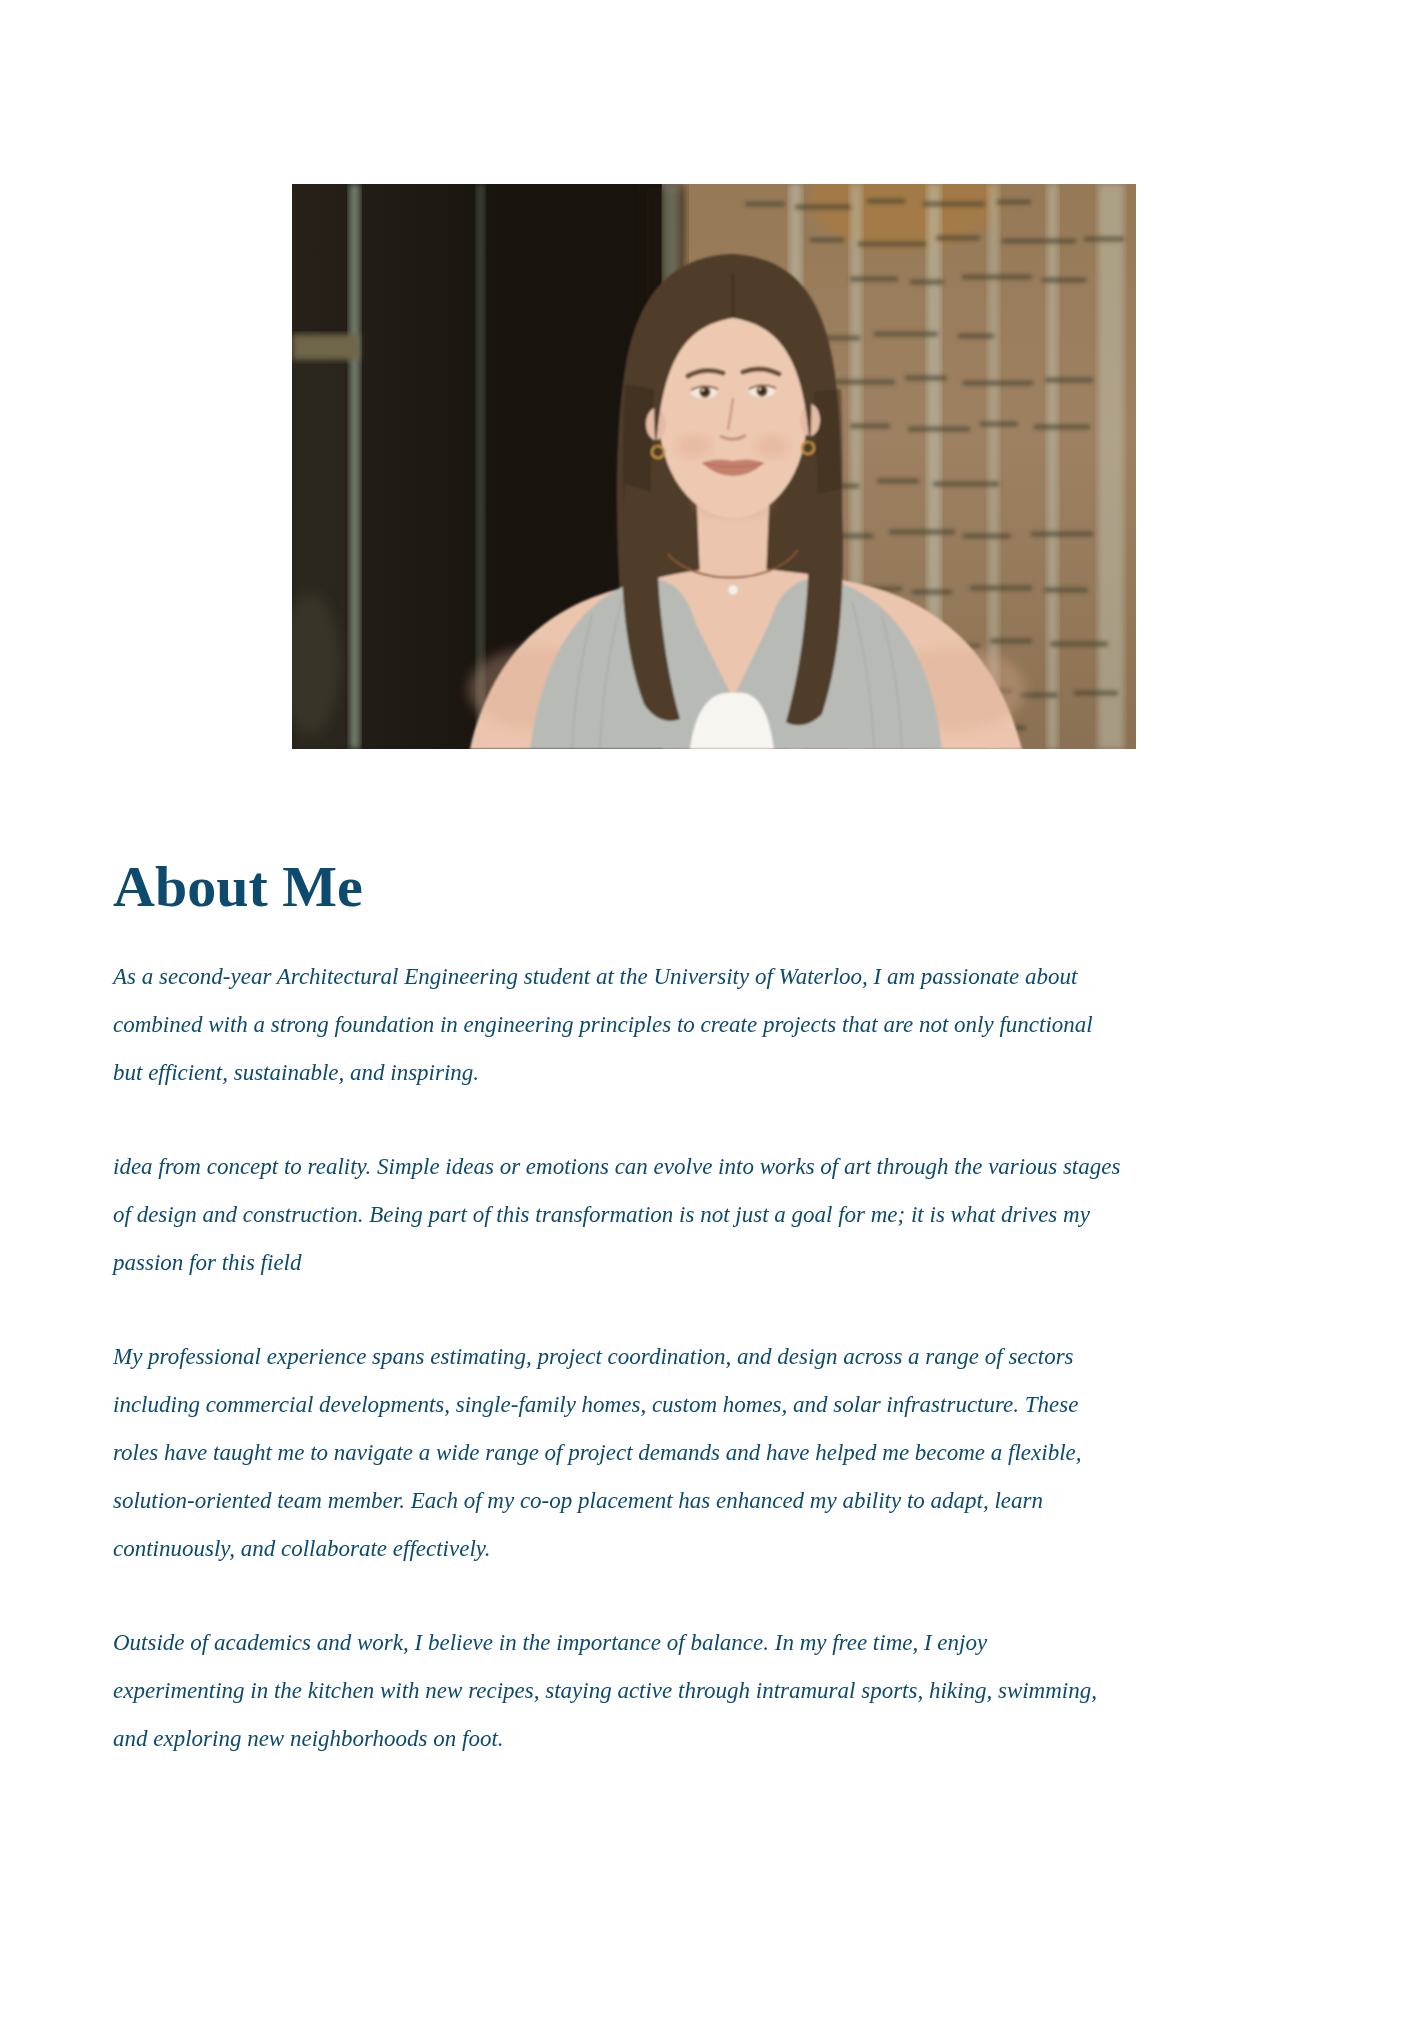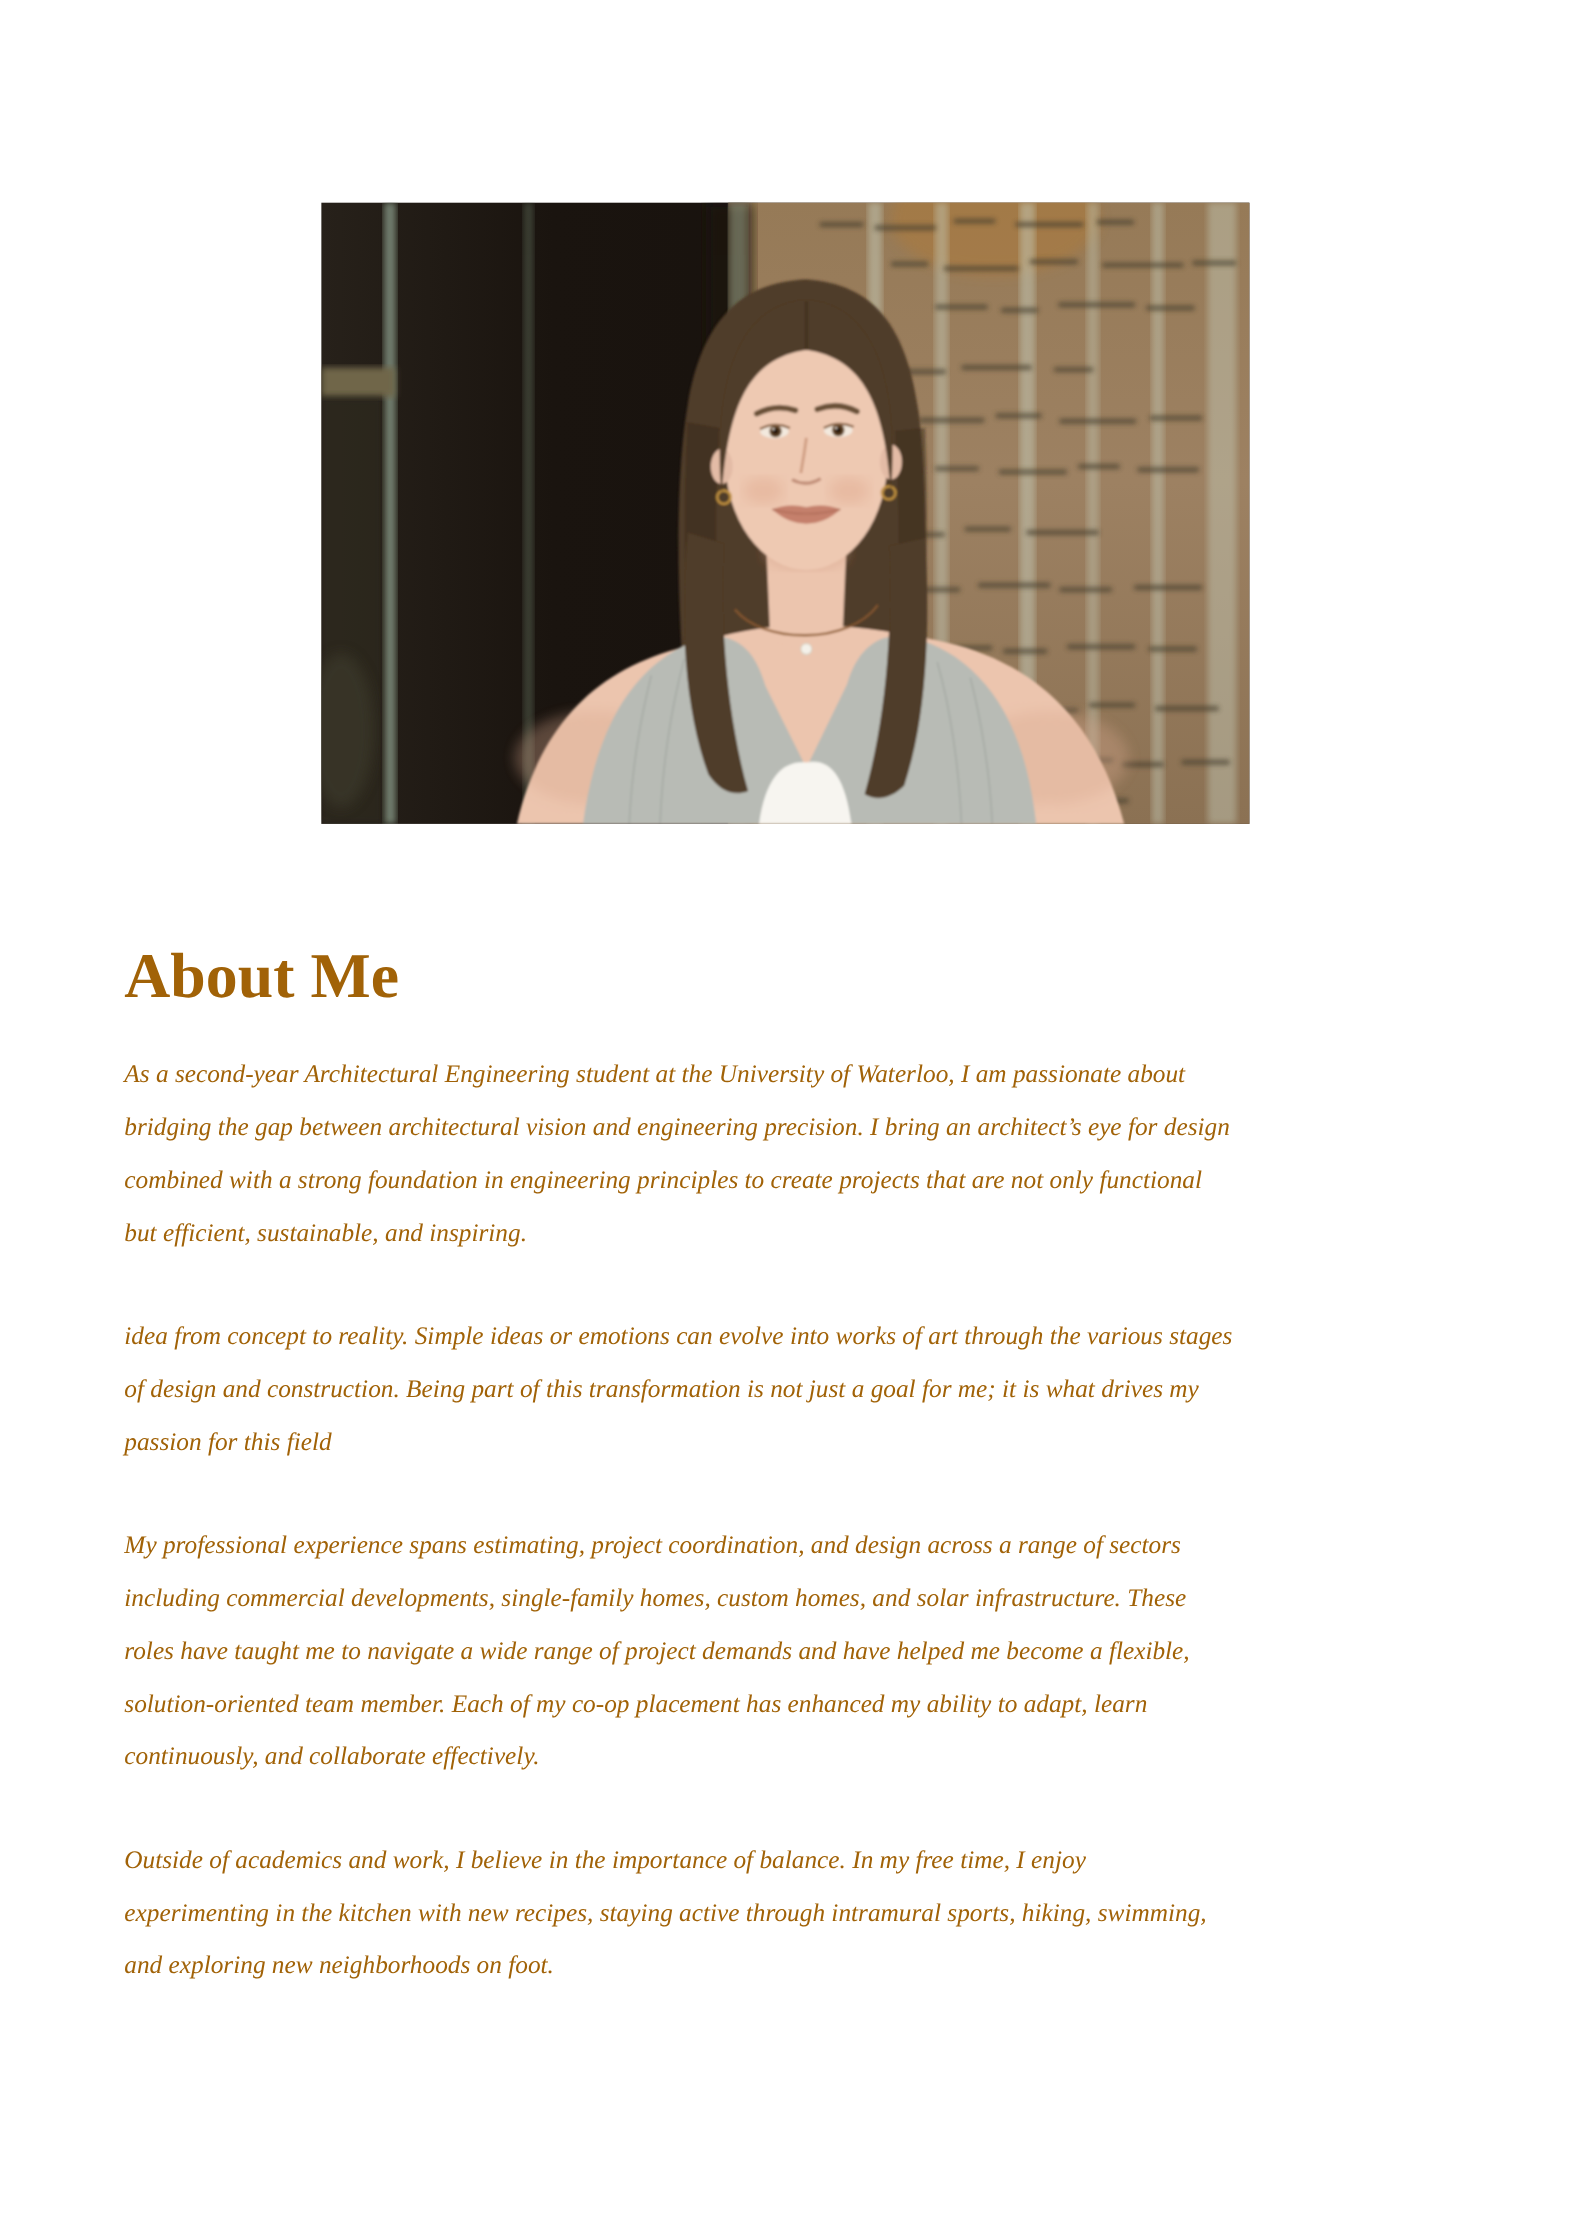--- a/index.html
+++ b/index.html
@@ -4,21 +4,21 @@
 <style>
   html, body { margin: 0; padding: 0; background: #ffffff; }
   .page {
     position: relative;
     width: 1428px;
     height: 2028px;
     margin: 0 auto;
     background: #ffffff;
     overflow: hidden;
     font-family: "Liberation Serif", serif;
-    color: #a16207;
+    color: #0c4a6e;
   }
   .photo {
     display: block;
     width: 844px;
     height: 565px;
     margin: 184px auto 0 auto;
     padding: 0;
   }
   .photo svg { display: block; width: 844px; height: 565px; }
   h1.title {
@@ -167,21 +167,20 @@
         <path d="M549 305 C554 390 550 470 530 530 C518 542 505 544 494 538 C512 475 520 395 516 312 Z" style="fill:var(--c-hair,#503c29)"></path>
       </g>
     </svg>
   </figure>
 
   <h1 class="title">About Me</h1>
 
   <section class="bodytext">
     <p>
       <span class="tline">As a second-year Architectural Engineering student at the University of Waterloo, I am passionate about</span>
-      <span class="tline">bridging the gap between architectural vision and engineering precision. I bring an architect’s eye for design</span>
       <span class="tline">combined with a strong foundation in engineering principles to create projects that are not only functional</span>
       <span class="tline">but efficient, sustainable, and inspiring.</span>
     </p>
     <p>
       <span class="tline">idea from concept to reality. Simple ideas or emotions can evolve into works of art through the various stages</span>
       <span class="tline">of design and construction. Being part of this transformation is not just a goal for me; it is what drives my</span>
       <span class="tline">passion for this field</span>
     </p>
     <p>
       <span class="tline">My professional experience spans estimating, project coordination, and design across a range of sectors</span>

